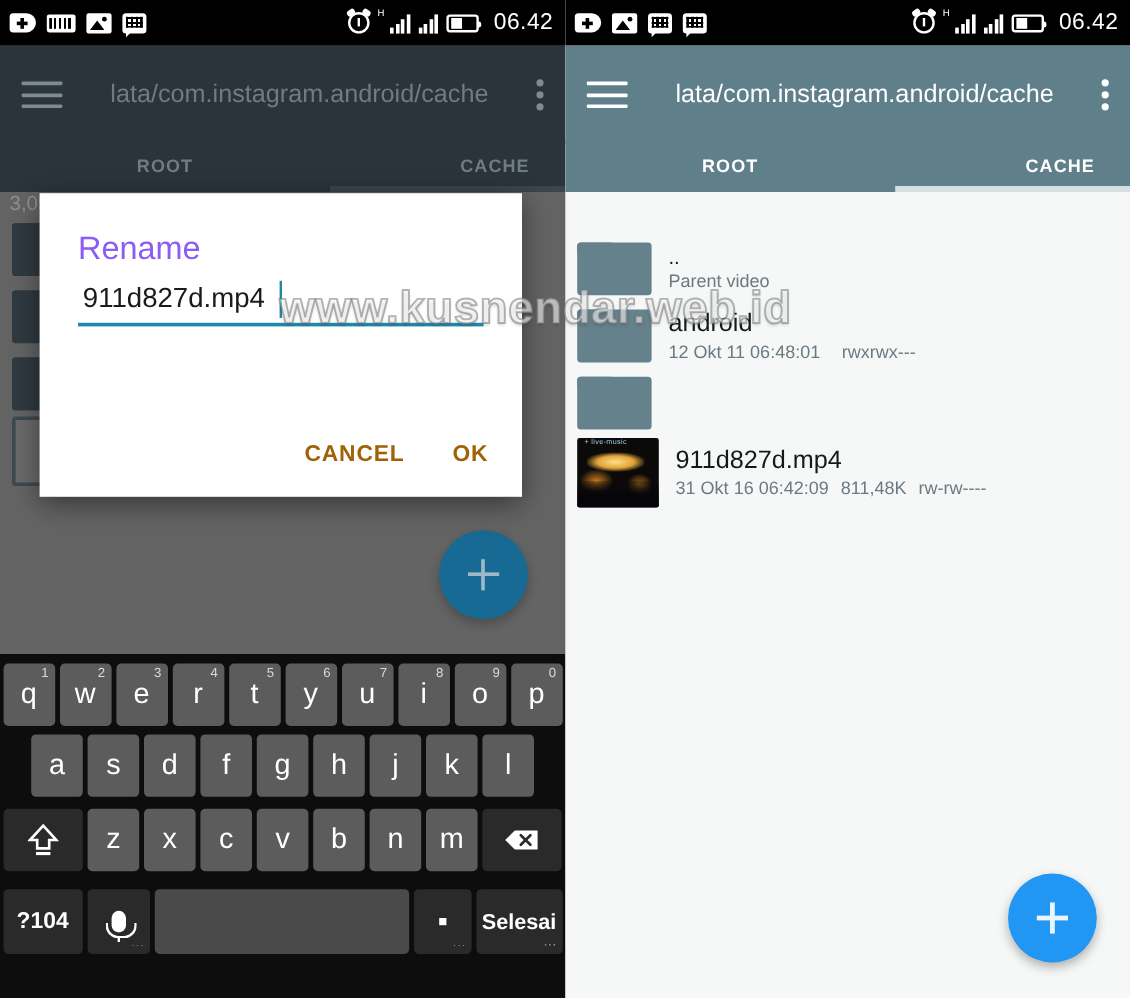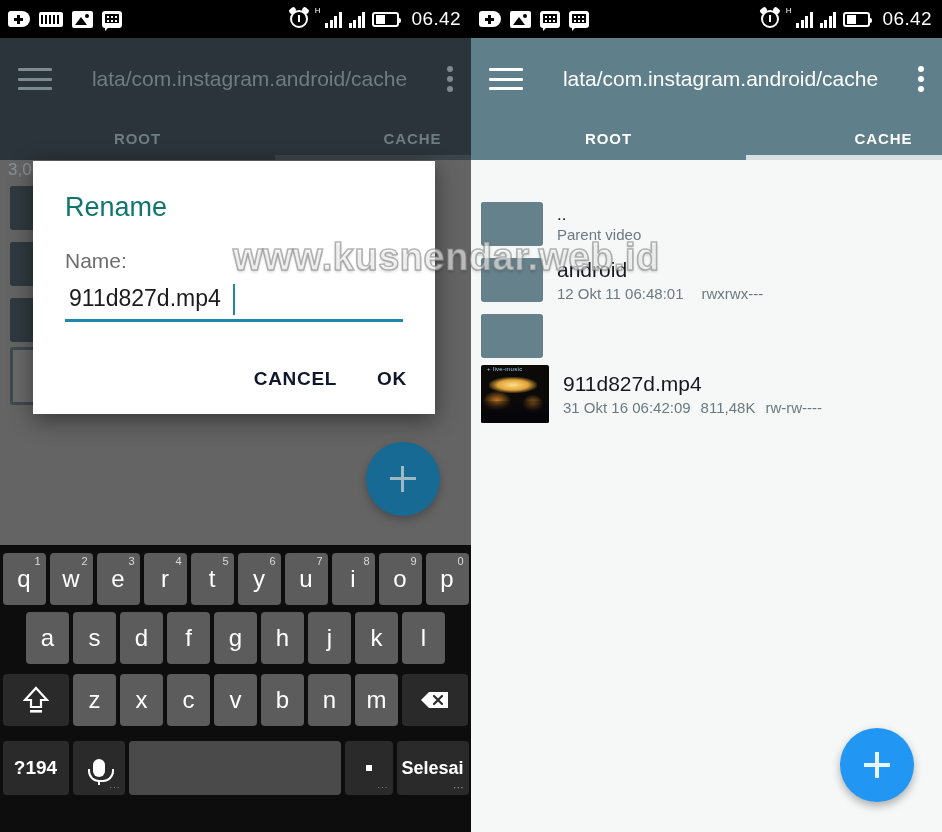--- a/index.html
+++ b/index.html
@@ -187,31 +187,31 @@
   .dim-folder { width:62px; height:44px; background:#2f3a40; border-radius:3px; position:relative; flex:none;}
   .dim-folder::before { content:""; position:absolute; top:0; left:0; width:34px; height:9px;
     background:#2f3a40; border-radius:3px 6px 0 0; }
   .dim-thumb { width:58px; height:58px; border:3px solid #3c4a50; border-radius:3px; flex:none;
                background:#6a6a6a; }
   .dim-sub { padding-left:14px; font-size:15px; color:#8c9296; white-space:nowrap; }
   .dialog {
     position:absolute; left:33px; top:161px; width:402px; height:253px;
     background:#fff; box-shadow:0 6px 22px rgba(0,0,0,.45); z-index:5;
   }
-  .dlg-title { font-size:27px; color:#0f766e; padding:31px 0 0 32px; }
+  .dlg-title { font-size:27px; color:#8b5cf6; padding:31px 0 0 32px; }
   .dlg-label { font-size:21px; color:#6d6d6d; padding:26px 0 0 32px; }
   .dlg-input-wrap { margin:12px 32px 0 32px; position:relative; }
   .dlg-input {
     width:100%; border:0; outline:0; font-size:23px; color:#1b1b1b;
     font-family:"Liberation Sans", sans-serif; padding:0 0 7px 4px;
     border-bottom:3px solid #1e88a8; background:transparent;
   }
   .caret { position:absolute; left:168px; top:-1px; width:2px; height:31px; background:#1e88a8; }
   .dlg-actions { position:absolute; right:28px; bottom:24px; display:flex; gap:40px; }
-  .dlg-btn { font-size:19px; font-weight:bold; color:#0f172a; letter-spacing:.7px; cursor:pointer; background:none; border:0;
+  .dlg-btn { font-size:19px; font-weight:bold; color:#a16207; letter-spacing:.7px; cursor:pointer; background:none; border:0;
              font-family:"Liberation Sans", sans-serif; }
 
   
   .keyboard { position:absolute; left:0; top:545px; width:471px; height:287px; background:#0d0d0d; }
   .kb-row { display:flex; justify-content:center; align-items:center; gap:4px; padding:0 2px; }
   .kb-row.r1 { height:62px; padding-top:6px; }
   .kb-row.r2 { height:62px; }
   .kb-row.r3 { height:62px; }
   .kb-row.r4 { height:68px; padding-top:6px; }
   .key {
@@ -333,21 +333,20 @@
         </div>
       </div>
     </div>
 
     <div class="fab fab-left">
       <div class="fab-plus"></div>
     </div>
 
     <div class="dialog">
       <div class="dlg-title">Rename</div>
-      <div class="dlg-label">Name:</div>
       <div class="dlg-input-wrap">
         <input class="dlg-input" type="text" value="911d827d.mp4" style="">
         <span class="caret"></span>
       </div>
       <div class="dlg-actions">
         <button class="dlg-btn">CANCEL</button>
         <button class="dlg-btn">OK</button>
       </div>
     </div>
 
@@ -450,21 +449,21 @@
         <div class="key key-dark key-back">
           <span class="back-x">
             <svg width="30" height="20" viewBox="0 0 30 20">
                 <path d="M9 2 L28 2 L28 18 L9 18 L1 10 Z" fill="#fff"></path>
                 <path d="M14 6 L22 14 M22 6 L14 14" stroke="#2a2a2a" stroke-width="2.2" stroke-linecap="round"></path>
               </svg>
           </span>
         </div>
       </div>
       <div class="kb-row r4">
-        <div class="key key-dark key-sym">?194</div>
+        <div class="key key-dark key-sym">?104</div>
         <div class="key key-dark key-mic">
           <span class="mic-glyph"></span>
           <span class="dots">···</span>
         </div>
         <div class="key key-space"></div>
         <div class="key key-dark key-dot">
           <span class="dot-glyph"></span>
           <span class="dots">···</span>
         </div>
         <div class="key key-dark key-done">

